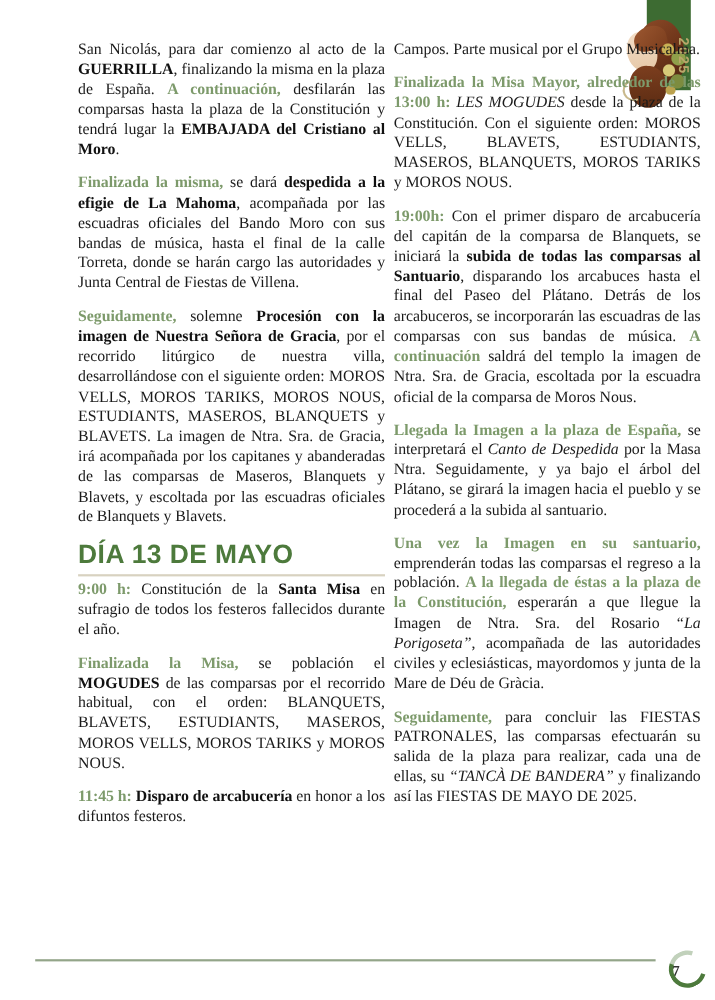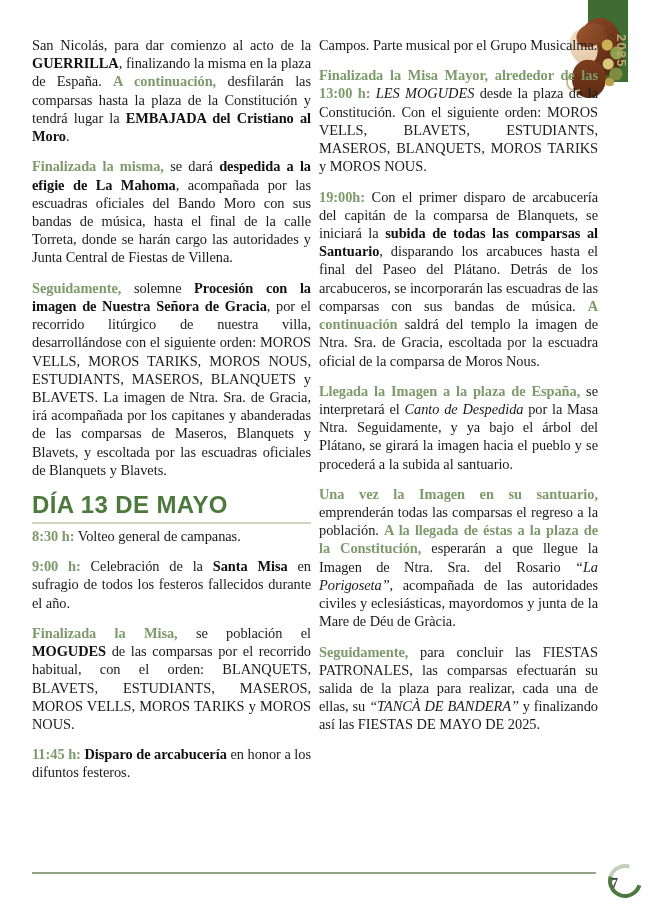--- a/index.html
+++ b/index.html
@@ -113,20 +113,21 @@
     border: 2px solid #c9b98c;
     border-radius: 50%;
     border-right-color: transparent;
     border-top-color: transparent;
     transform: rotate(20deg);
   }
   .col {
     position: absolute;
     top: 36px;
     width: 279px;
+    margin-left: 39px;
   }
   .col-left  { left: 32px; }
   .col-right { left: 319px; }
 
   p.para {
     margin: 0 0 12px 0;
     font-size: 14.4px;
     line-height: 1.265;
     text-align: justify;
     hyphens: manual;
@@ -222,22 +223,21 @@
     <div id="left-paras">
         <p class="para"><span>San Nicolás, para dar comienzo al acto de la </span><span class="bold">GUERRILLA</span><span>, finalizando la misma en la plaza de España. </span><span class="lead">A continuación,</span><span> desfilarán las comparsas hasta la plaza de la Constitución y tendrá lugar la </span><span class="bold">EMBAJADA del Cristiano al Moro</span><span>.</span></p>
         <p class="para"><span class="lead">Finalizada la misma,</span><span> se dará </span><span class="bold">despedida a la efigie de La Mahoma</span><span>, acompañada por las escuadras oficiales del Bando Moro con sus bandas de música, hasta el final de la calle Torreta, donde se harán cargo las autoridades y Junta Central de Fiestas de Villena.</span></p>
         <p class="para"><span class="lead">Seguidamente,</span><span> solemne </span><span class="bold">Procesión con la imagen de Nuestra Señora de Gracia</span><span>, por el recorrido litúrgico de nuestra villa, desarrollándose con el siguiente orden: MOROS VELLS, MOROS TARIKS, MOROS NOUS, ESTUDIANTS, MASEROS, BLANQUETS y BLAVETS. La imagen de Ntra. Sra. de Gracia, irá acompañada por los capitanes y abanderadas de las comparsas de Maseros, Blanquets y Blavets, y escoltada por las escuadras oficiales de Blanquets y Blavets.</span></p>
       </div>
     <div class="section-heading">
       <span>DÍA 13 DE MAYO</span>
       <span class="rule"></span>
     </div>
     <div id="left-schedule">
-        <p class="para"><span class="time">8:30 h:</span><span> Volteo general de campanas.</span></p>
-        <p class="para"><span class="time">9:00 h:</span><span> Celebración de la </span><span class="bold">Santa Misa</span><span> en sufragio de todos los festeros fallecidos durante el año.</span></p>
+        <p class="para"><span class="time">9:00 h:</span><span> Constitución de la </span><span class="bold">Santa Misa</span><span> en sufragio de todos los festeros fallecidos durante el año.</span></p>
         <p class="para"><span class="lead">Finalizada la Misa,</span><span> se población el </span><span class="bold">MOGUDES</span><span> de las comparsas por el recorrido habitual, con el orden: BLANQUETS, BLAVETS, ESTUDIANTS, MASEROS, MOROS VELLS, MOROS TARIKS y MOROS NOUS.</span></p>
         <p class="para"><span class="time">11:45 h:</span><span> </span><span class="bold">Disparo de arcabucería</span><span> en honor a los difuntos festeros.</span></p>
       </div>
   </div>
 
   <div class="col col-right">
     <div id="right-paras">
         <p class="para"><span>Campos. Parte musical por el Grupo Musicalma.</span></p>
         <p class="para"><span class="lead">Finalizada la Misa Mayor, alrededor de las 13:00 h:</span><span> </span><span class="bolditalic">LES MOGUDES</span><span> desde la plaza de la Constitución. Con el siguiente orden: MOROS VELLS, BLAVETS, ESTUDIANTS, MASEROS, BLANQUETS, MOROS TARIKS y MOROS NOUS.</span></p>
         <p class="para"><span class="time">19:00h:</span><span> Con el primer disparo de arcabucería del capitán de la comparsa de Blanquets, se iniciará la </span><span class="bold">subida de todas las comparsas al Santuario</span><span>, disparando los arcabuces hasta el final del Paseo del Plátano. Detrás de los arcabuceros, se incorporarán las escuadras de las comparsas con sus bandas de música. </span><span class="lead">A continuación</span><span> saldrá del templo la imagen de Ntra. Sra. de Gracia, escoltada por la escuadra oficial de la comparsa de Moros Nous.</span></p>

